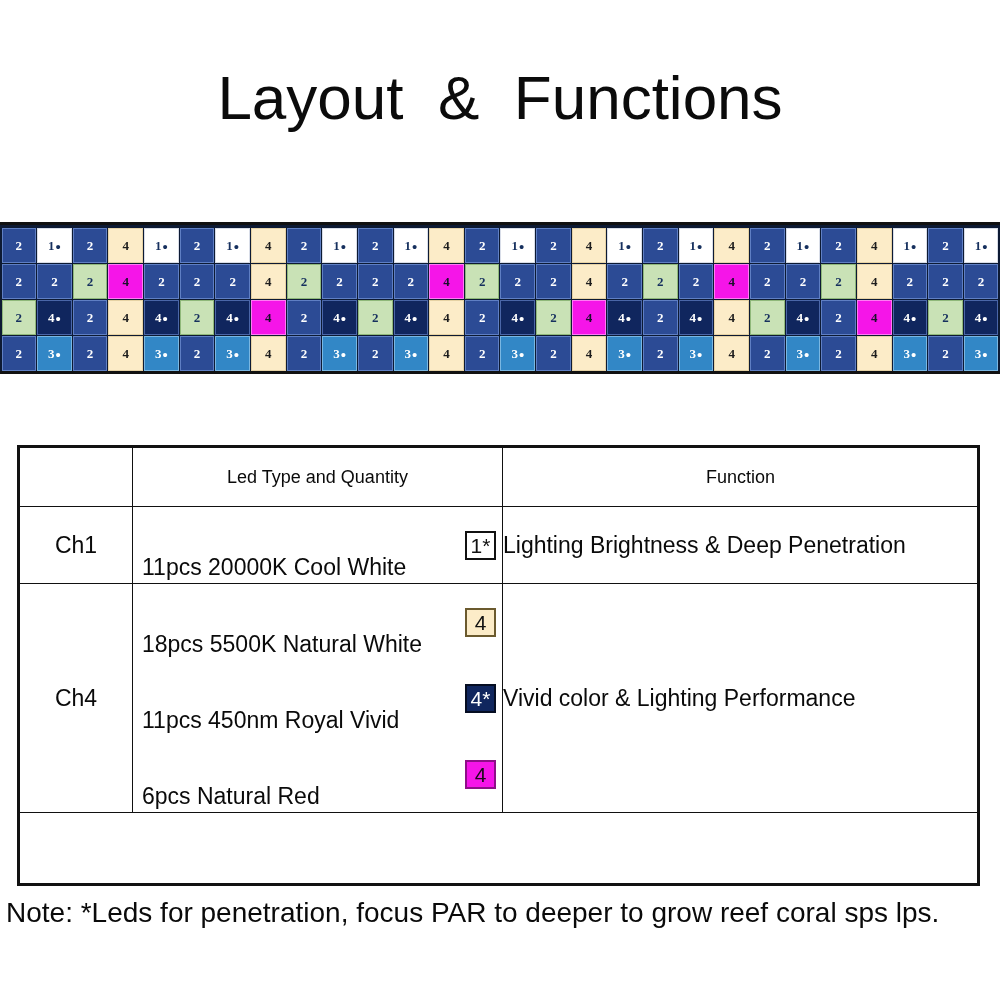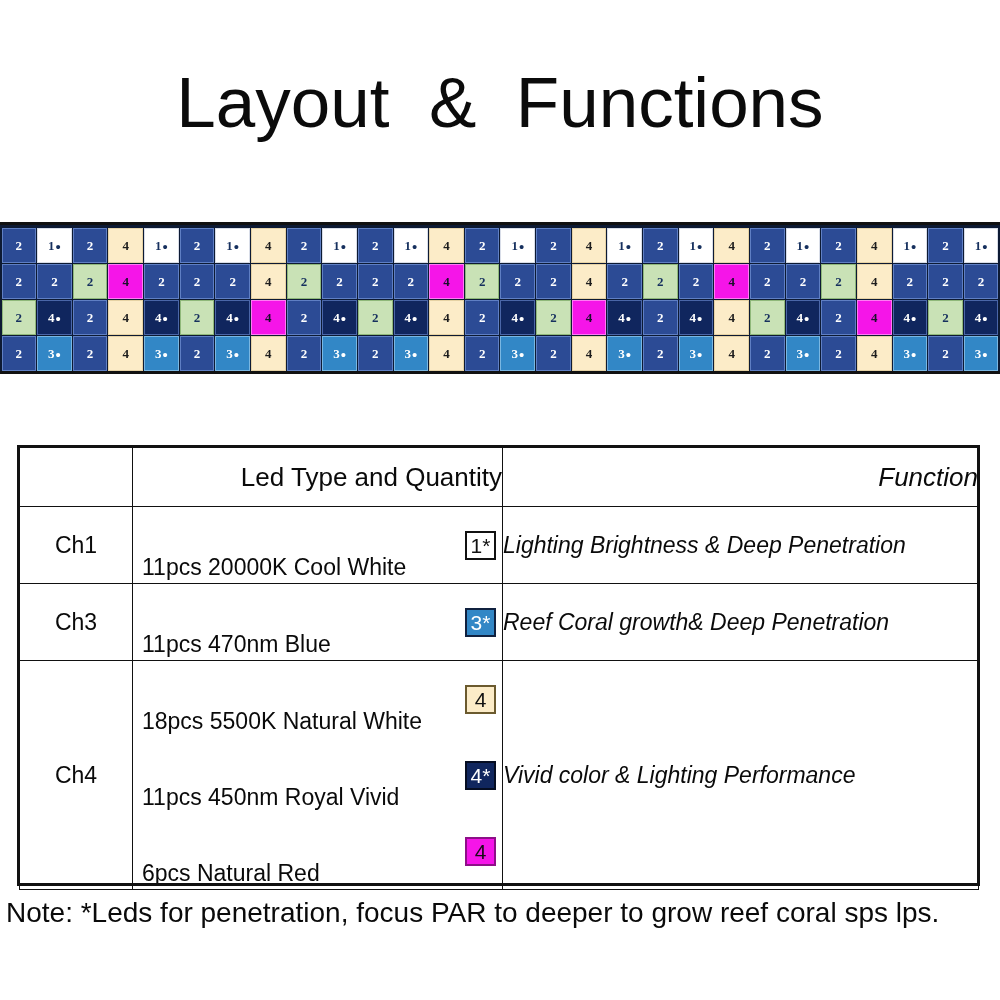--- a/index.html
+++ b/index.html
@@ -17,21 +17,21 @@
   }
 
   
   #title {
     position: absolute;
     left: 0;
     top: 62px;
     width: 1000px;
     text-align: center;
     font-family: "Liberation Sans", sans-serif;
-    font-size: 71px;
+    font-size: 62px;
     font-weight: 400;
     letter-spacing: 0px;
     color: #0b0b0b;
     white-space: pre;
   }
 
   
   #led-strip {
     position: absolute;
     left: 0px;
@@ -91,25 +91,25 @@
   #spec-table td {
     border: 1px solid #111111;
     padding: 0;
     vertical-align: middle;
     font-family: "Liberation Sans", sans-serif;
     font-size: 23px;
     color: #0a0a0a;
   }
   #spec-table .col-ch   { width: 113px; text-align: center; }
   #spec-table .col-led  { width: 370px; }
-  #spec-table .col-fn   { width: 476px; font-style: italic; }
+  #spec-table .col-fn   { width: 476px; }
 
   #spec-table .hdr {
-    text-align: right;
-    font-size: 26px;
+    text-align: center;
+    font-size: 18px;
     height: 58px;
   }
   .row-ch1 td { height: 57px; }
   .row-ch2 td { height: 97px; }
   .row-ch3 td { height: 57px; }
   .row-ch4 td { height: 115px; }
 
   .ch-label { font-size: 25px; }
   .fn-text  { padding-left: 9px; font-size: 23px; }
 
@@ -320,32 +320,20 @@
         <td class="col-led">
           <div class="led-lines">
             <div class="led-line">
               <span class="txt">11pcs 20000K Cool White</span>
               <span class="badge b-coolwhite">1*</span>
             </div>
           </div>
         </td>
         <td class="col-fn fn-text">Lighting Brightness &amp; Deep Penetration</td>
       </tr>
-      <tr class="row-ch3">
-        <td class="col-ch ch-label">Ch3</td>
-        <td class="col-led">
-          <div class="led-lines">
-            <div class="led-line">
-              <span class="txt">11pcs 470nm Blue</span>
-              <span class="badge b-blue470">3*</span>
-            </div>
-          </div>
-        </td>
-        <td class="col-fn fn-text">Reef Coral growth&amp; Deep Penetration</td>
-      </tr>
       <tr class="row-ch4">
         <td class="col-ch ch-label">Ch4</td>
         <td class="col-led">
           <div class="led-lines">
             <div class="led-line">
               <span class="txt">18pcs 5500K Natural White</span>
               <span class="badge b-natwhite">4</span>
             </div>
             <div class="led-line">
               <span class="txt">11pcs 450nm Royal Vivid</span>

